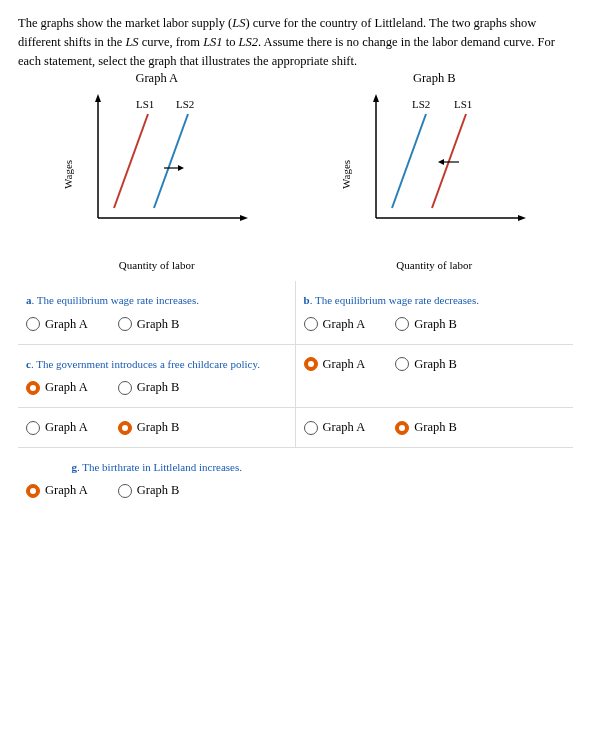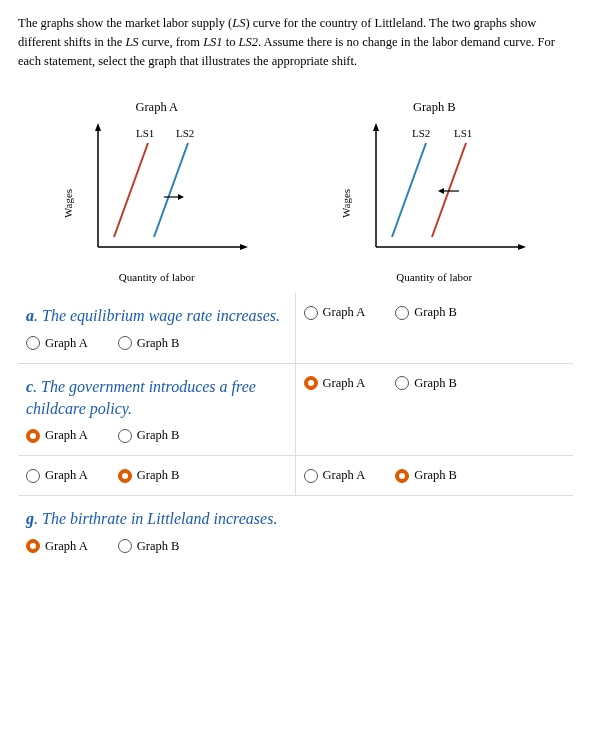--- a/index.html
+++ b/index.html
@@ -8,21 +8,21 @@
       font-size: 13px;
       background: #fff;
       color: #000;
       width: 591px;
       min-height: 751px;
       padding: 14px 18px;
     }
     .intro-text {
       font-size: 12.5px;
       line-height: 1.5;
-      margin-bottom: 30px;
+      margin-bottom: 1px;
     }
     .intro-text em { font-style: italic; }
     .graphs-container {
       display: flex;
       justify-content: space-around;
       margin-bottom: 10px;
     }
     .graph-wrapper {
       display: flex;
       flex-direction: column;
@@ -46,27 +46,26 @@
       display: flex;
       align-items: center;
       justify-content: center;
     }
     .graph-svg-wrap {
       position: relative;
     }
     .x-label {
       font-size: 11px;
       text-align: center;
-      margin-top: 3px;
+      margin-top: 20px;
     }
     .question-text {
-      font-size: 16px;
+      font-size: 11px;
       margin-bottom: 8px;
       line-height: 1.4;
-      font-style: italic;
     }
     .question-text.blue { color: #1a5cb3; }
     .options-row {
       display: flex;
       gap: 30px;
       align-items: center;
     }
     .radio-option {
       display: flex;
       align-items: center;
@@ -93,21 +92,21 @@
       width: 6px;
       height: 6px;
       border-radius: 50%;
       background: #fff;
     }
     .pair-row {
       display: grid;
       grid-template-columns: 1fr 1fr;
       border-bottom: 1px solid #ddd;
     }
-    .pair-row:last-child { border-bottom: none; }
+    .pair-row:last-child { border-bottom: none; text-align: center; }
     .q-cell {
       padding: 12px 8px;
     }
     .q-cell:first-child {
       border-right: 1px solid #ddd;
     }
   </style>
 </head>
 <body>
 
@@ -186,20 +185,23 @@
           <div class="radio-circle"></div>
           <span>Graph A</span>
         </label>
         <label class="radio-option">
           <div class="radio-circle"></div>
           <span>Graph B</span>
         </label>
       </div>
     </div>
     <div class="q-cell">
+      <div class="question-text blue">
+        <strong>b</strong>. The equilibrium wage rate decreases.
+      </div>
       <div class="options-row">
         <label class="radio-option">
           <div class="radio-circle"></div>
           <span>Graph A</span>
         </label>
         <label class="radio-option">
           <div class="radio-circle"></div>
           <span>Graph B</span>
         </label>
       </div>

